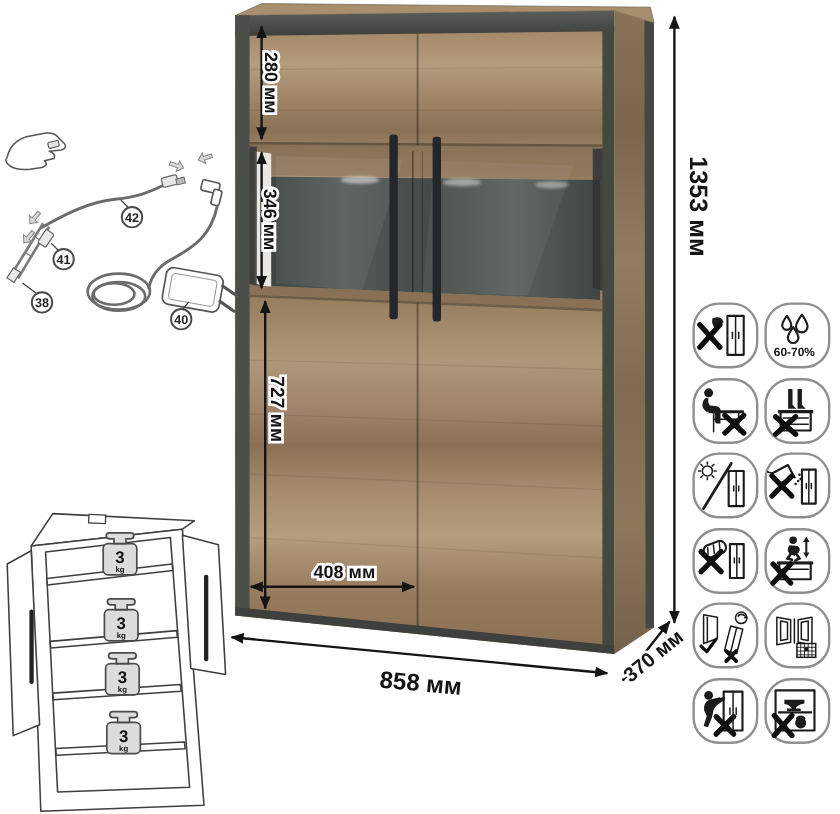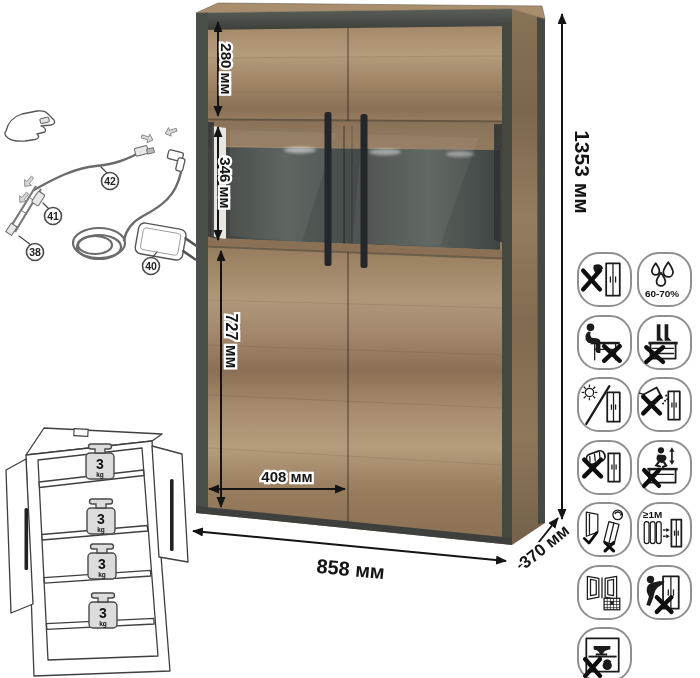--- a/index.html
+++ b/index.html
@@ -376,38 +376,20 @@
       <path class="fil" d="M40.5,5 l1.6,2.8 l-3.2,0.3 Z"></path>
       <g transform="rotate(14 31 25)">
             <rect class="oln2" x="26" y="15" width="10" height="20"></rect>
             <line class="oln2" x1="31" y1="15" x2="31" y2="35"></line>
           </g>
       <line class="xs" x1="25" y1="34" x2="33" y2="42"></line>
           <line class="xs" x1="25" y1="42" x2="33" y2="34"></line>
     </svg>
   </div>
 
-  <div class="tile">
-    <svg width="46" height="46" viewBox="0 0 44 44">
-      <text class="itx" font-size="9.5" x="13" y="11">≥1M</text>
-      <rect class="oln2" x="5" y="14" width="4.6" height="21" rx="2.3"></rect>
-      <rect class="oln2" x="10.8" y="14" width="4.6" height="21" rx="2.3"></rect>
-      <rect class="oln2" x="16.6" y="14" width="4.6" height="21" rx="2.3"></rect>
-      <g stroke="#1b1b1b" stroke-width="1.4" stroke-dasharray="2.5,2">
-            <line x1="23" y1="22" x2="26.5" y2="22"></line>
-            <line x1="23" y1="28" x2="26.5" y2="28"></line>
-          </g>
-      <path class="fil" d="M29.5,22 l-3.5,-2 v4 Z"></path>
-          <path class="fil" d="M29.5,28 l-3.5,-2 v4 Z"></path>
-      <rect class="oln" x="31" y="12" width="9.5" height="26"></rect>
-          <line class="oln2" x1="35.7" y1="12" x2="35.7" y2="38"></line>
-      <line class="oln2" x1="34" y1="23" x2="34" y2="27"></line>
-          <line class="oln2" x1="37.5" y1="23" x2="37.5" y2="27"></line>
-    </svg>
-  </div>
 
   <div class="tile">
     <svg width="46" height="46" viewBox="0 0 44 44">
       <polygon class="oln2" points="8,7 19,9 19,27 8,29"></polygon>
           <polygon class="oln2" points="11,10 16.5,11 16.5,24.5 11,25.5"></polygon>
       <polygon class="oln2" points="25,9 36,7 36,29 25,27"></polygon>
           <polygon class="oln2" points="27.5,11 33,10 33,25.5 27.5,24.5"></polygon>
       <line class="oln2" x1="22" y1="8.5" x2="22" y2="27.5"></line>
       <g>
         <rect x="24" y="28" width="15" height="11" fill="#fff" stroke="#1b1b1b" stroke-width="1.2"></rect>

